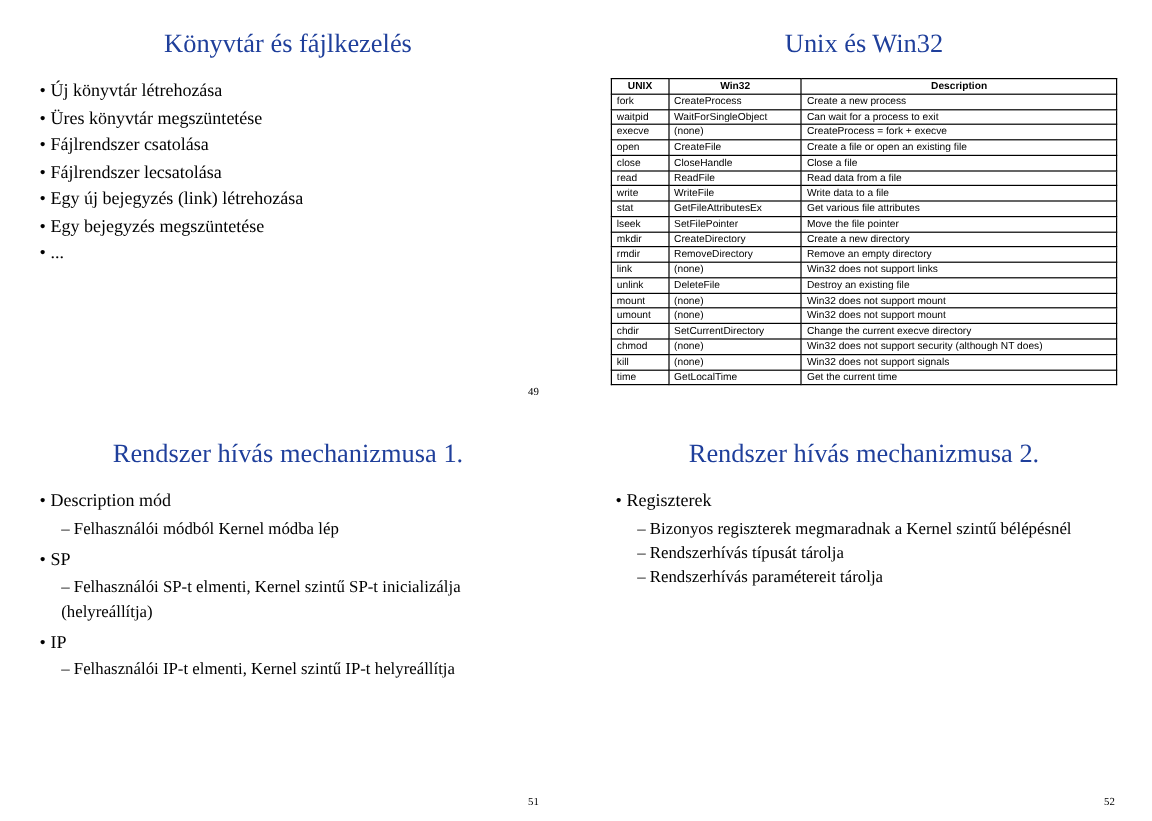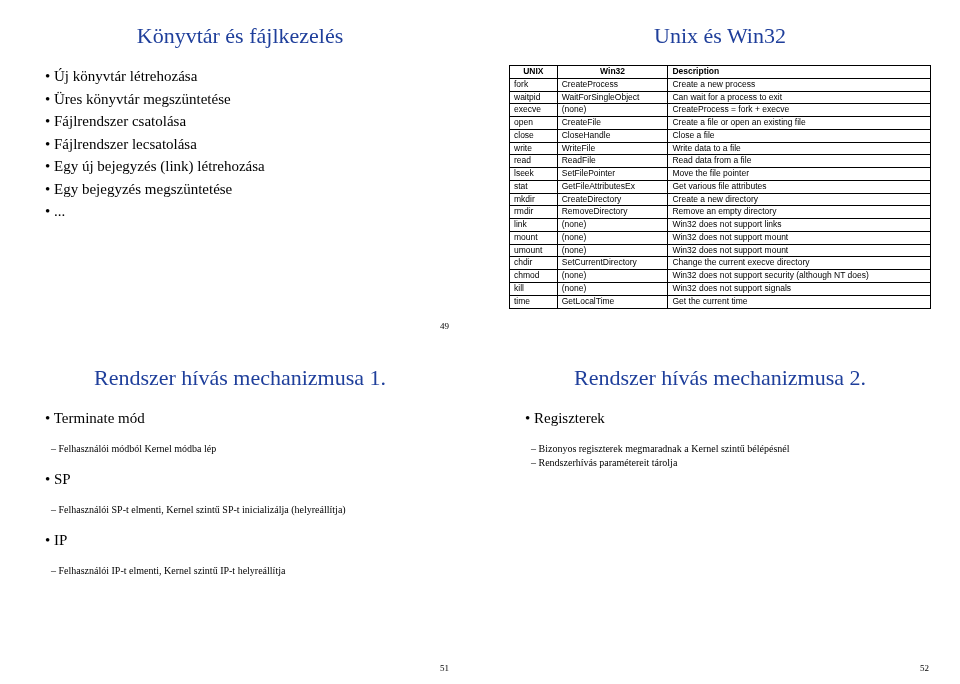--- a/index.html
+++ b/index.html
@@ -29,33 +29,33 @@
   .title {
     color: #1f3f9b;
     font-size: 22px;
     text-align: center;
     margin: 4px 0 16px 0;
     font-weight: normal;
   }
   ul.bullets {
     list-style: none;
     padding-left: 4px;
-    margin: 12px;
+    margin: 0;
     font-size: 15px;
     line-height: 1.5;
   }
   ul.bullets > li::before {
     content: "• ";
     color: #000;
   }
   ul.sub {
     list-style: none;
     padding-left: 22px;
     margin: 2px 0 4px 0;
-    font-size: 10px;
+    font-size: 14px;
     line-height: 1.45;
   }
   ul.sub > li::before {
     content: "– ";
   }
   .pagenum {
     position: absolute;
     bottom: 10px;
     font-size: 9px;
     color: #000;
@@ -75,21 +75,21 @@
     width: 100%;
     padding-left: 24px;
   }
   table.unixwin th {
     border: 1px solid #000;
     padding: 1px 4px;
     font-weight: bold;
     text-align: center;
     background: #fff;
   }
-  table.unixwin th.desc { text-align: left; }
+  table.unixwin th.desc { text-align: center; }
   table.unixwin td {
     border: 1px solid #000;
     padding: 1px 4px;
   }
 </style>
 </head>
 <body>
 
 <div class="grid">
 
@@ -138,55 +138,60 @@
               <td>open</td>
               <td>CreateFile</td>
               <td>Create a file or open an existing file</td>
             </tr>
             <tr>
               <td>close</td>
               <td>CloseHandle</td>
               <td>Close a file</td>
             </tr>
             <tr>
+              <td>read</td>
+              <td>ReadFile</td>
+              <td>Read data from a file</td>
+            </tr>
+            <tr>
               <td>write</td>
               <td>WriteFile</td>
               <td>Write data to a file</td>
             </tr>
             <tr>
-              <td>read</td>
-              <td>ReadFile</td>
-              <td>Read data from a file</td>
+              <td>stat</td>
+              <td>GetFileAttributesEx</td>
+              <td>Get various file attributes</td>
             </tr>
             <tr>
               <td>lseek</td>
               <td>SetFilePointer</td>
               <td>Move the file pointer</td>
             </tr>
             <tr>
-              <td>stat</td>
-              <td>GetFileAttributesEx</td>
-              <td>Get various file attributes</td>
-            </tr>
-            <tr>
               <td>mkdir</td>
               <td>CreateDirectory</td>
               <td>Create a new directory</td>
             </tr>
             <tr>
               <td>rmdir</td>
               <td>RemoveDirectory</td>
               <td>Remove an empty directory</td>
             </tr>
             <tr>
               <td>link</td>
               <td>(none)</td>
               <td>Win32 does not support links</td>
             </tr>
             <tr>
+              <td>unlink</td>
+              <td>DeleteFile</td>
+              <td>Destroy an existing file</td>
+            </tr>
+            <tr>
               <td>mount</td>
               <td>(none)</td>
               <td>Win32 does not support mount</td>
             </tr>
             <tr>
               <td>umount</td>
               <td>(none)</td>
               <td>Win32 does not support mount</td>
             </tr>
             <tr>
@@ -210,21 +215,21 @@
               <td>Get the current time</td>
             </tr>
           </tbody>
       </table>
     </div>
   </div>
 
   <div class="slide">
     <div class="title">Rendszer hívás mechanizmusa 1.</div>
     <ul class="bullets">
-      <li>Terminate mód</li>
+      <li>Description mód</li>
     </ul>
     <ul class="sub">
       <li>Felhasználói módból Kernel módba lép</li>
     </ul>
     <ul class="bullets">
       <li>SP</li>
     </ul>
     <ul class="sub">
       <li>Felhasználói SP-t elmenti, Kernel szintű SP-t inicializálja (helyreállítja)</li>
     </ul>
@@ -237,18 +242,19 @@
     <div class="pagenum rightpos">51</div>
   </div>
 
   <div class="slide">
     <div class="title">Rendszer hívás mechanizmusa 2.</div>
     <ul class="bullets">
       <li>Regiszterek</li>
     </ul>
     <ul class="sub">
       <li>Bizonyos regiszterek megmaradnak a Kernel szintű bélépésnél</li>
+      <li>Rendszerhívás típusát tárolja</li>
       <li>Rendszerhívás paramétereit tárolja</li>
     </ul>
     <div class="pagenum rightpos">52</div>
   </div>
 
 </div>
 
 </body></html>

